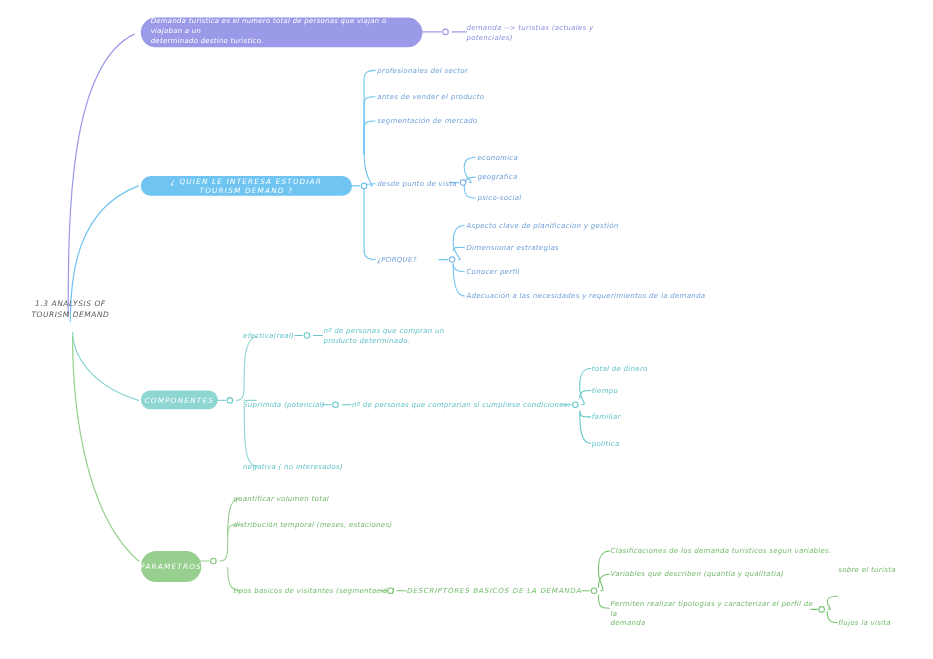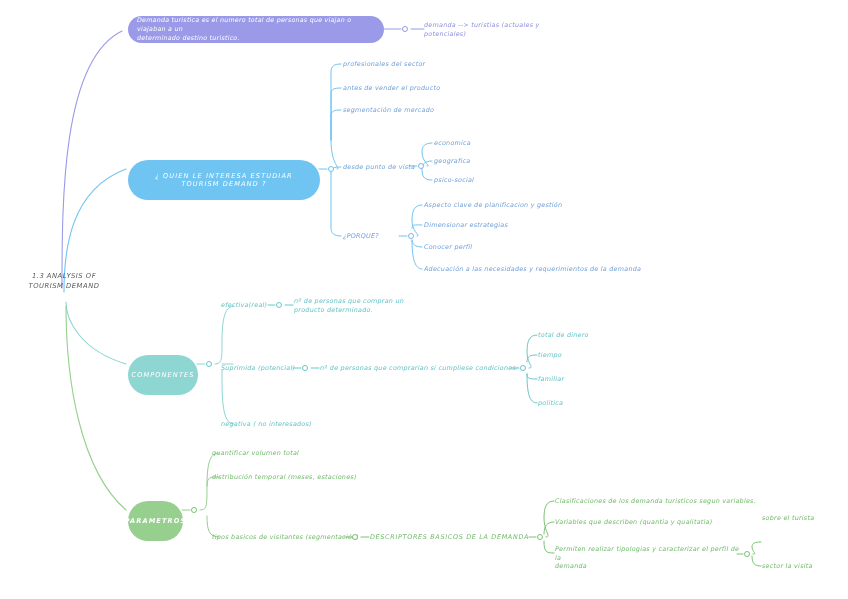--- a/index.html
+++ b/index.html
@@ -34,21 +34,21 @@
     position:absolute;
     border-radius:999px;
     color:#ffffff;
     font-style:italic;
     font-size:6.6px;
     letter-spacing:1.1px;
     display:flex;
     align-items:center;
     justify-content:center;
     text-align:center;
-    padding:20px 10px;
+    padding:7px 10px;
     box-sizing:border-box;
   }
   .pill.lav{background:#9a9ae8;}
   .pill.sky{background:#6fc4f2;}
   .pill.teal{background:#8ed6d2;}
   .pill.green{background:#96cf8e;}
 
   .pill.para{
     text-align:left;
     justify-content:flex-start;
@@ -201,33 +201,33 @@
   <div class="ring teal" style="left:302px;top:365px;"></div>
   <div class="leaf teal" style="left:320px;top:364px;">nº de personas que comprarian si cumpliese condiciones:</div>
   <div class="ring teal" style="left:520px;top:365px;"></div>
   <div class="leaf teal" style="left:538px;top:331px;">total de dinero</div>
   <div class="leaf teal" style="left:538px;top:351px;">tiempo</div>
   <div class="leaf teal" style="left:538px;top:375px;">familiar</div>
   <div class="leaf teal" style="left:538px;top:399px;">politica</div>
 
   <div class="leaf teal" style="left:221px;top:420px;">negativa ( no interesados)</div>
 
-  <div class="pill green" style="left:128px;top:501px;width:55px;height:15px;font-weight:bold;">PARAMETROS</div>
+  <div class="pill green" style="left:128px;top:501px;width:55px;height:28px;">PARAMETROS</div>
   <div class="ring green" style="left:191px;top:507px;"></div>
 
   <div class="leaf green" style="left:212px;top:449px;">quantificar volumen total</div>
   <div class="leaf green" style="left:212px;top:473px;">distribución temporal (meses, estaciones)</div>
   <div class="leaf green" style="left:212px;top:533px;">tipos basicos de visitantes (segmentación)</div>
 
   <div class="ring green" style="left:352px;top:534px;"></div>
   <div class="leaf green" style="left:370px;top:533px;letter-spacing:.7px;">DESCRIPTORES BASICOS DE LA DEMANDA</div>
 
   <div class="ring green" style="left:537px;top:534px;"></div>
   <div class="leaf green" style="left:555px;top:497px;">Clasificaciones de los demanda turisticos segun variables.</div>
   <div class="leaf green" style="left:555px;top:518px;">Variables  que describen (quantia y qualitatia)</div>
   <div class="leaf green" style="left:555px;top:545px;width:185px;">Permiten realizar tipologias y caracterizar el perfil de la
 demanda</div>
 
   <div class="ring green" style="left:744px;top:551px;"></div>
   <div class="leaf green" style="left:762px;top:514px;">sobre el turista</div>
-  <div class="leaf green" style="left:762px;top:562px;">sector la visita</div>
+  <div class="leaf green" style="left:762px;top:562px;">flujos la visita</div>
 
 </div>
 
 </body></html>

